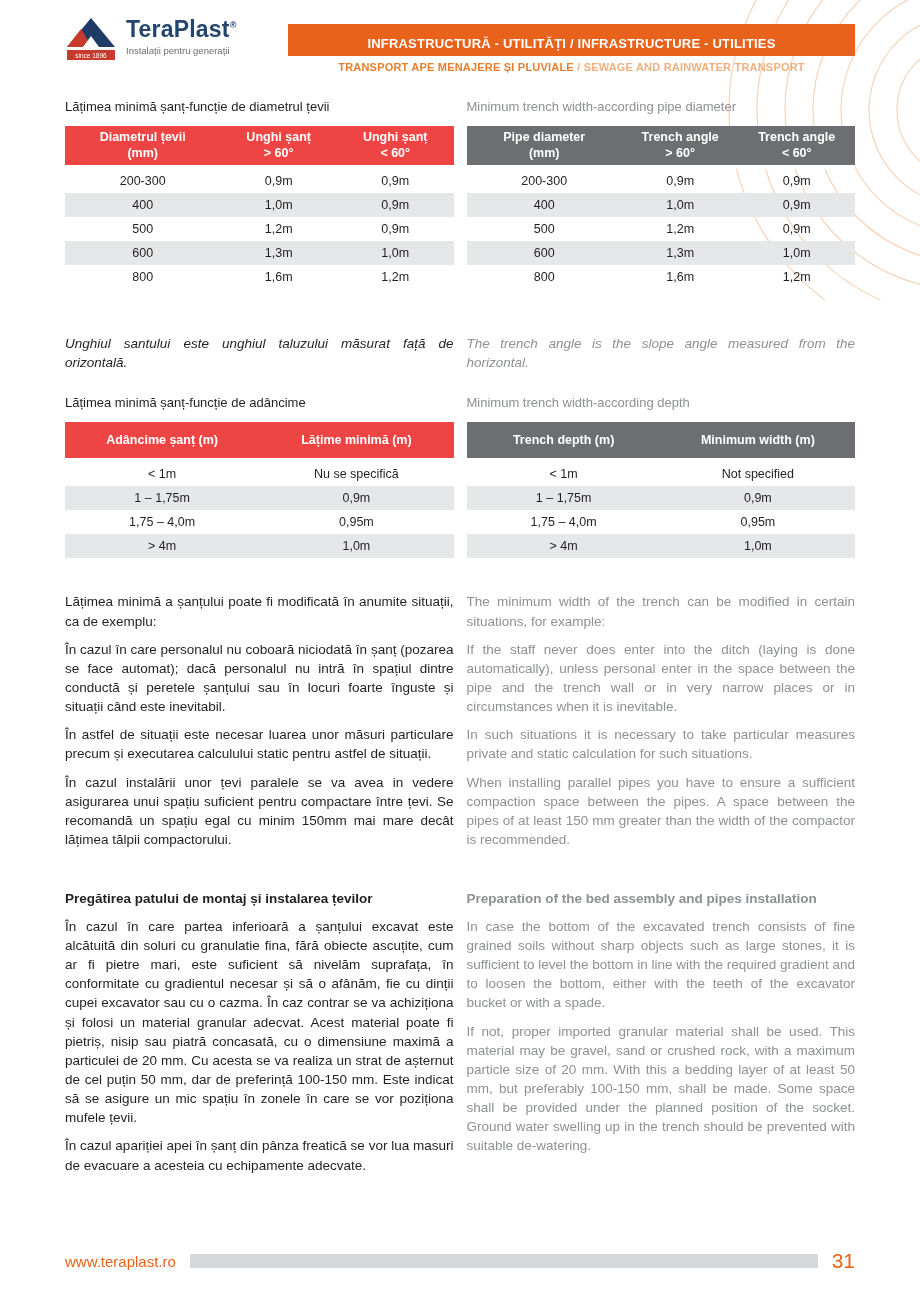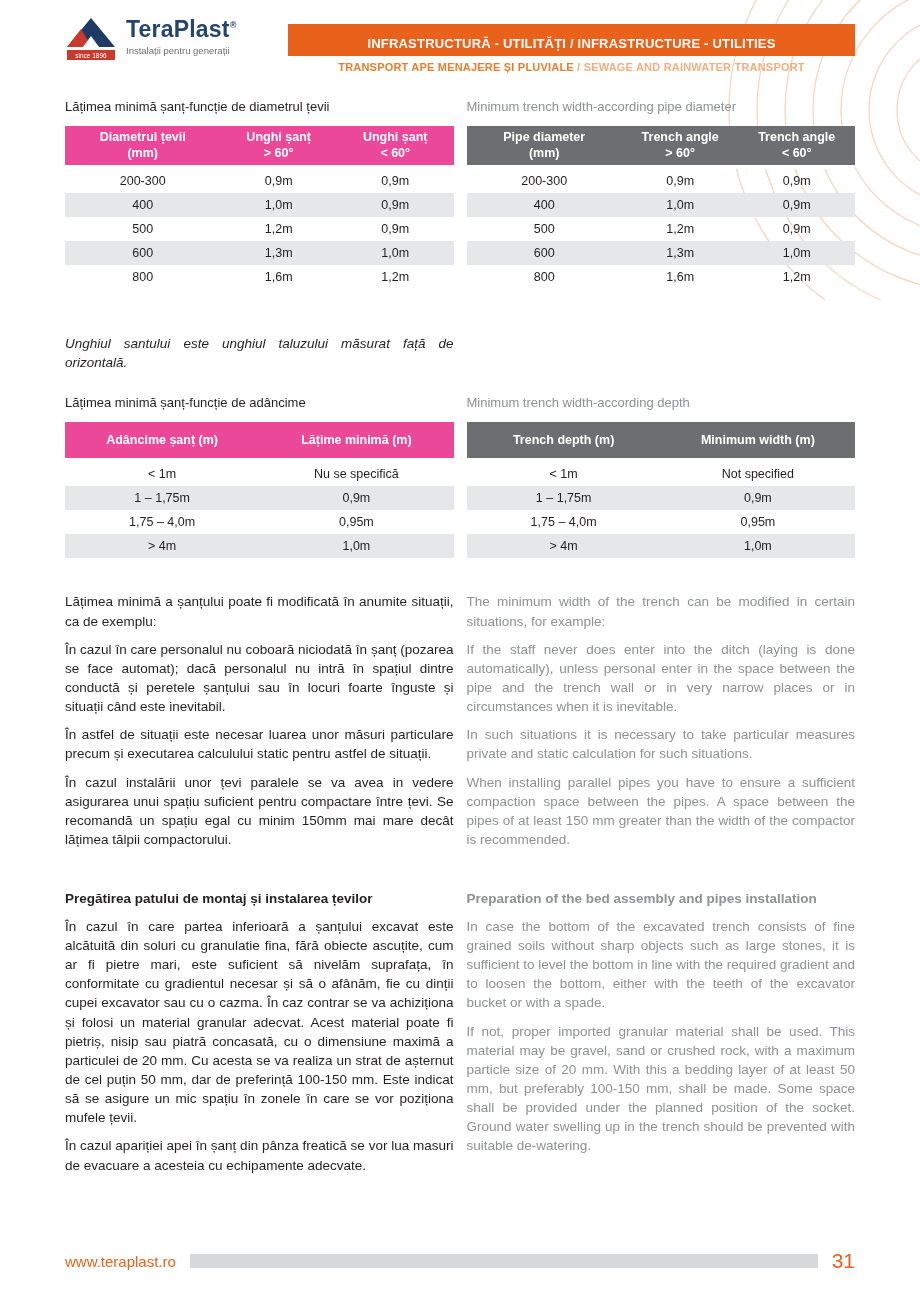--- a/index.html
+++ b/index.html
@@ -27,21 +27,21 @@
 
   .sec-heading{margin-top:26px;font-size:13px;line-height:1.3;}
   .sec-heading-2{margin-top:14px;font-size:13px;line-height:1.3;}
   .ro-text{color:#231F20;}
   .en-text{color:#8E9093;}
 
   
   .tables-row{margin-top:10px;}
   table{width:100%;border-collapse:separate;border-spacing:0;table-layout:fixed;}
   th{color:#fff;font-weight:bold;text-align:center;vertical-align:middle;white-space:pre-line;line-height:1.25;padding:4px 2px;height:40px;border-bottom:4px solid #fff;font-size:12.5px;box-sizing:border-box;}
-  .t-orange th{background:#ec4899;}
+  .t-orange th{background:#ef4444;}
   .t-gray th{background:#6D6E71;}
   td{text-align:center;vertical-align:middle;height:24px;padding:2px 4px;color:#231F20;font-size:12.5px;box-sizing:border-box;}
   tbody tr:nth-child(even) td{background:#E6E7E8;}
   .t3 th:first-child{width:40%;}
 
   
   .note-row{margin-top:45px;font-style:italic;}
   .body1-row{margin-top:34px;}
   .bed-body-row{margin-top:0;}
   p.body{font-size:13.5px;line-height:1.42;text-align:justify;margin:0 0 9px 0;}
@@ -177,20 +177,21 @@
               <td>800</td>
               <td>1,6m</td>
               <td>1,2m</td>
             </tr>
           </tbody>
         </table>
     </div>
 
     <div class="cols note-row">
       <p class="body ro-text">Unghiul santului este unghiul taluzului măsurat față de orizontală.</p>
+      <p class="body en-text">The trench angle is the slope angle measured from the horizontal.</p>
     </div>
 
     <div class="cols sec-heading-2">
       <div class="ro-text">Lățimea minimă șanț-funcție de adâncime</div>
       <div class="en-text">Minimum trench width-according depth</div>
     </div>
 
     <div class="cols tables-row">
       <table class="t-orange">
           <thead>

